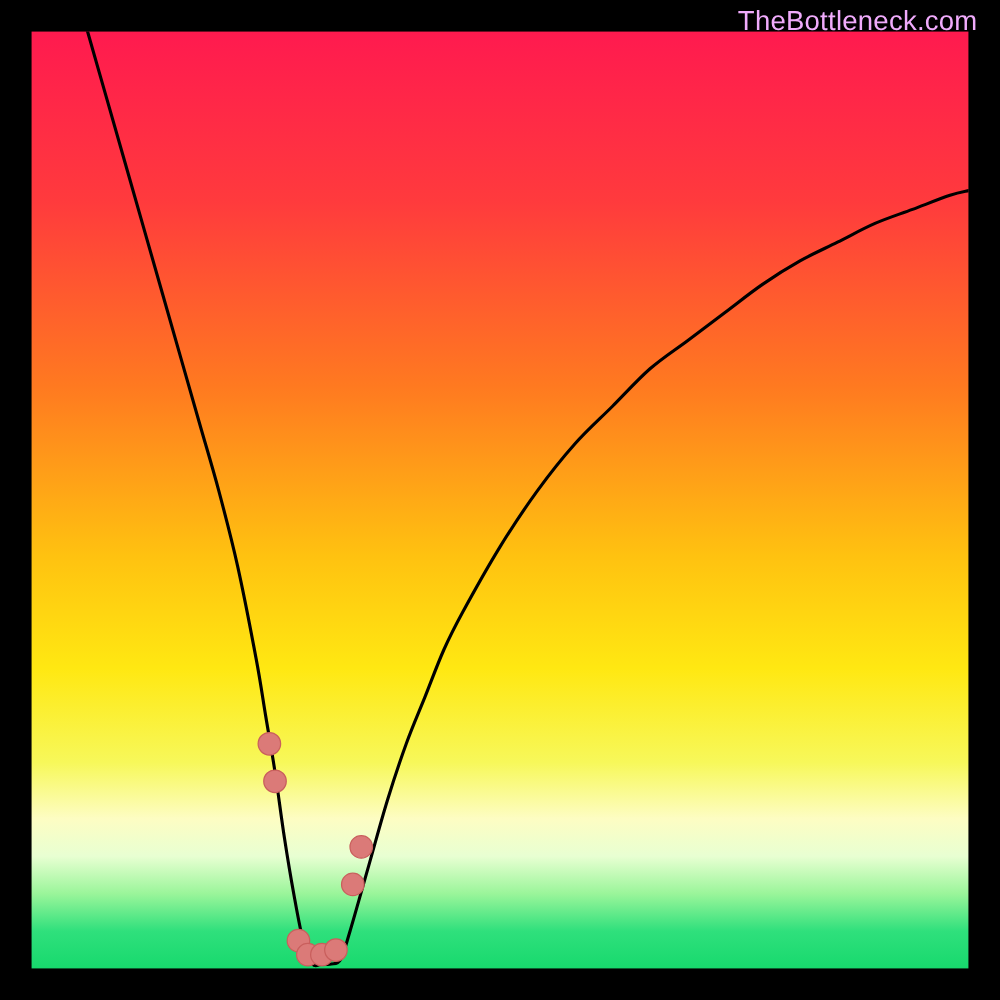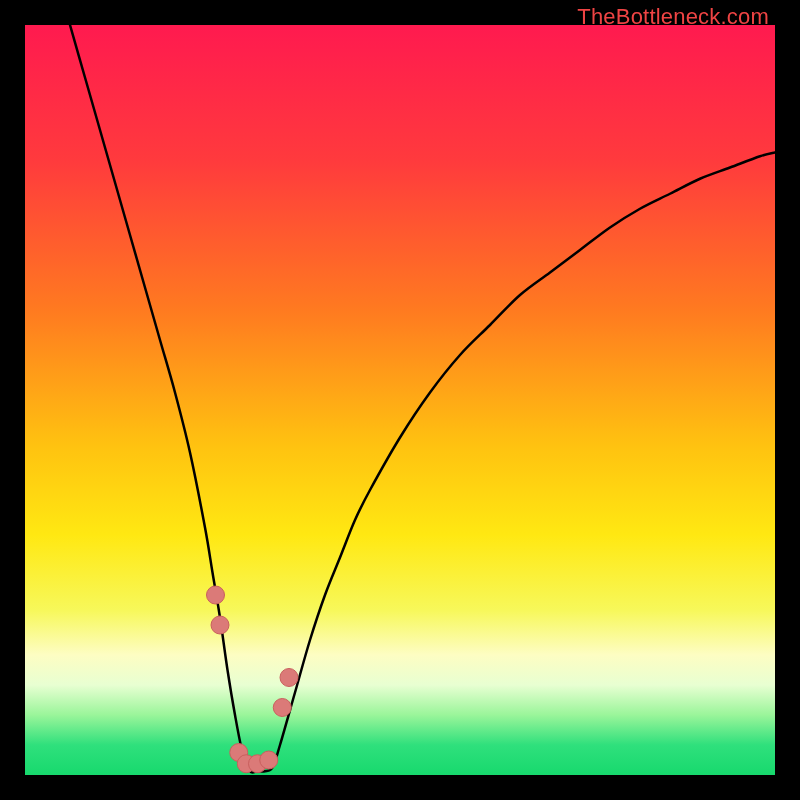--- a/index.html
+++ b/index.html
@@ -13,22 +13,22 @@
   }
   #stage {
     position: relative;
     width: 800px;
     height: 800px;
     background: #000000;
   }
   #watermark {
     position: absolute;
     top: 4px;
-    right: 31px;
-    color: #ef4444;
+    right: 18px;
+    color: #f0abfc;
     font-size: 22px;
     font-weight: 500;
     letter-spacing: 0.2px;
     z-index: 5;
   }
   #plot-area {
     position: absolute;
     left: 25px;
     top: 25px;
     width: 750px;

